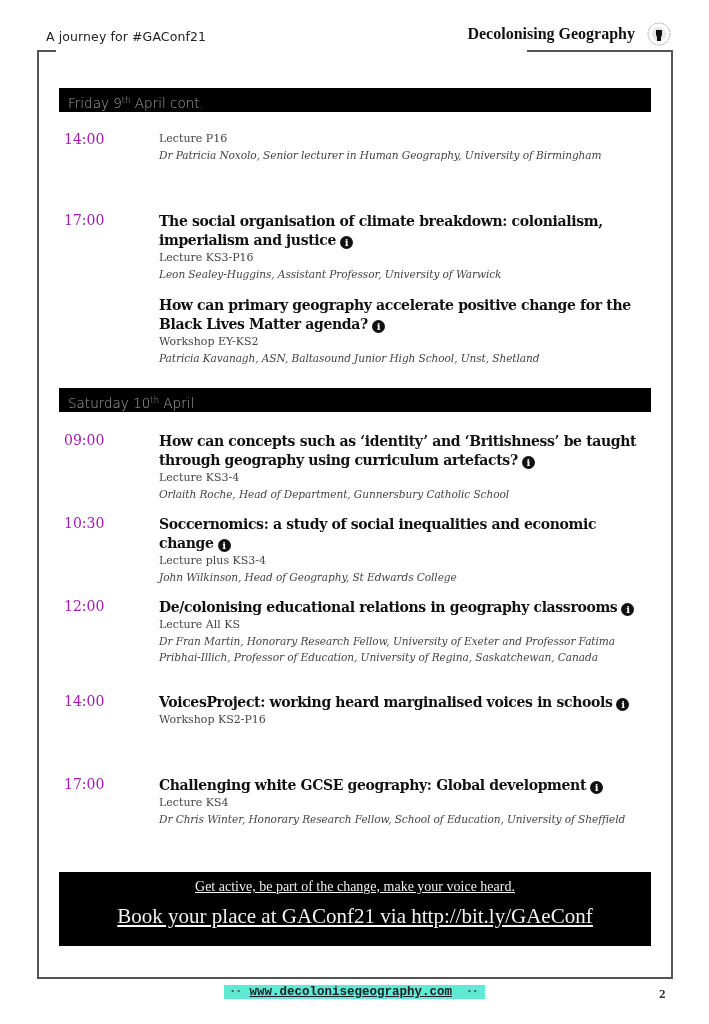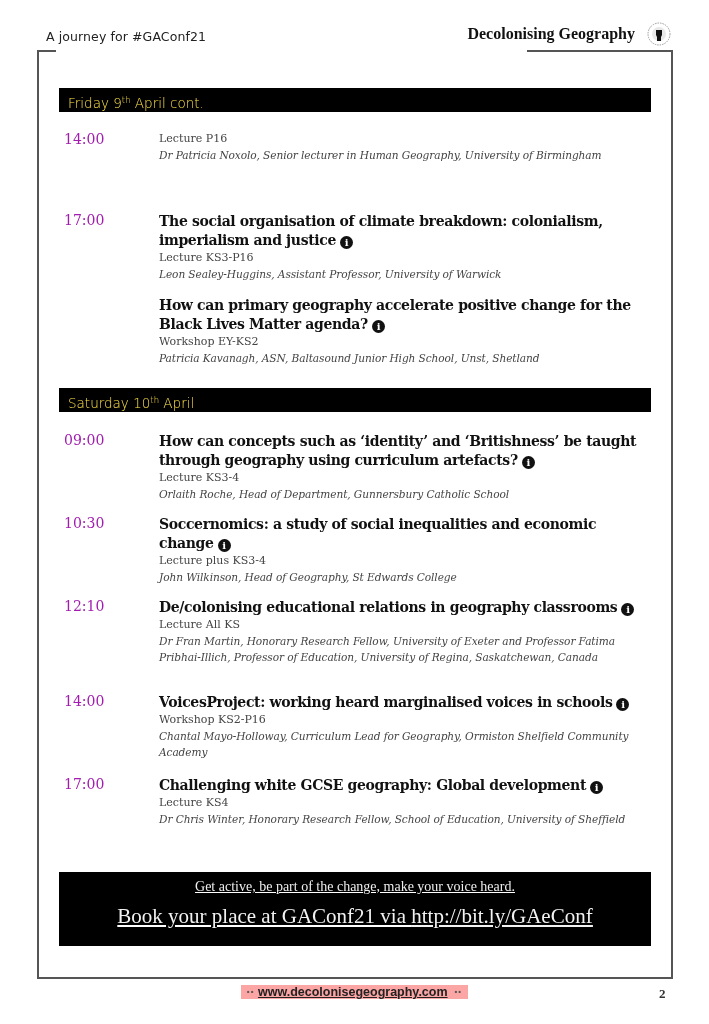--- a/index.html
+++ b/index.html
@@ -6,40 +6,40 @@
   body { width: 709px; height: 1024px; position: relative; overflow: hidden; color: #111; }
   .sans { font-family: "DejaVu Sans", sans-serif; }
 
   #header-left { position: absolute; left: 46px; top: 29px; font-size: 12.5px; color: #222; letter-spacing: 0.1px; }
   #header-right { position: absolute; right: 38px; top: 22px; display: flex; align-items: center; gap: 12px; }
   #brand-title { font-family: "Liberation Serif", serif; font-weight: bold; font-size: 16px; color: #111; }
   #logo { width: 24px; height: 24px; }
 
   .frame-line { position: absolute; background: #555; }
 
-  .day-bar { position: absolute; left: 59px; width: 592px; height: 24px; background: #000; color: #fde047;
+  .day-bar { position: absolute; left: 59px; width: 592px; height: 24px; background: #000; color: #a3a3a3;
              font-family: "DejaVu Sans", sans-serif; font-size: 13.5px; line-height: 24px; padding-left: 9px; box-sizing: border-box; font-weight: 300; }
   .day-bar sup { font-size: 8.5px; vertical-align: 5px; }
 
   .session { position: absolute; left: 64px; width: 590px; }
   .time { position: absolute; left: 0; top: 0; font-family: "DejaVu Serif", serif; font-size: 14px; color: #a21caf; }
   .content { position: absolute; left: 95px; top: 0; width: 490px; }
   .title { font-family: "DejaVu Serif", serif; font-weight: bold; font-size: 14px; line-height: 19px; color: #111; letter-spacing: -0.35px; }
   .info-icon { display: inline-block; width: 13px; height: 13px; border-radius: 50%; background: #111; color: #fff;
                font-family: "DejaVu Serif", serif; font-weight: bold; font-size: 10px; line-height: 13px; text-align: center; vertical-align: -1px; margin-left: 4px; }
   .type { font-family: "DejaVu Serif", serif; font-size: 11px; line-height: 16px; color: #444; }
   .speaker { font-family: "DejaVu Serif", serif; font-style: italic; font-size: 10.6px; line-height: 16px; color: #444; letter-spacing: -0.1px; }
 
   #cta { position: absolute; left: 59px; top: 872px; width: 592px; height: 74px; background: #000; color: #fff; text-align: center; text-decoration: underline; }
   #cta-line1 { font-family: "Liberation Serif", serif; font-size: 14px; margin-top: 7px; color: #eee; }
   #cta-line2 { font-family: "Liberation Serif", serif; font-size: 21px; margin-top: 9px; color: #f2f2f2; }
   #cta-link { color: #f2f2f2; text-decoration: underline; }
 
   #footer-url-wrap { position: absolute; left: 0; width: 709px; top: 969px; text-align: center; }
-  #footer-url-box { display: inline-block; background: #fca5a5; padding: 0 6px; font-family: Liberation Sans, sans-serif; font-size: 12.5px; font-weight: bold; color: #222; margin-top: 16px; }
+  #footer-url-box { display: inline-block; background: #5eead4; padding: 0 6px; font-family: Liberation Mono, monospace; font-size: 12.5px; font-weight: bold; color: #222; margin-top: 16px; }
   #footer-url { text-decoration: underline; color: #222; }
   .dots { font-size: 8px; color: #555; letter-spacing: 1px; vertical-align: 2px; }
   #page-number { position: absolute; left: 659px; top: 986px; font-family: "Liberation Serif", serif; font-weight: bold; font-size: 13px; color: #333; }
 </style>
 </head>
 <body>
 
 <div id="header-left" class="sans">A journey for #GAConf21</div>
 <div id="header-right">
   <span id="brand-title">Decolonising Geography</span>
@@ -102,34 +102,33 @@
 <div class="session" style="top:515px;">
   <div class="time">10:30</div>
   <div class="content">
     <div class="title"><span>Soccernomics: a study of social inequalities and economic change</span><span class="info-icon">i</span></div>
     <div class="type">Lecture plus KS3-4</div>
     <div class="speaker">John Wilkinson, Head of Geography, St Edwards College</div>
   </div>
 </div>
 
 <div class="session" style="top:598px;">
-  <div class="time">12:10</div>
+  <div class="time">12:00</div>
   <div class="content">
     <div class="title"><span>De/colonising educational relations in geography classrooms</span><span class="info-icon">i</span></div>
     <div class="type">Lecture All KS</div>
     <div class="speaker">Dr Fran Martin, Honorary Research Fellow, University of Exeter and Professor Fatima Pribhai-Illich, Professor of Education, University of Regina, Saskatchewan, Canada</div>
   </div>
 </div>
 
 <div class="session" style="top:693px;">
   <div class="time">14:00</div>
   <div class="content">
     <div class="title"><span>VoicesProject: working heard marginalised voices in schools</span><span class="info-icon">i</span></div>
     <div class="type">Workshop KS2-P16</div>
-    <div class="speaker">Chantal Mayo-Holloway, Curriculum Lead for Geography, Ormiston Shelfield Community Academy</div>
   </div>
 </div>
 
 <div class="session" style="top:776px;">
   <div class="time">17:00</div>
   <div class="content">
     <div class="title"><span>Challenging white GCSE geography: Global development</span><span class="info-icon">i</span></div>
     <div class="type">Lecture KS4</div>
     <div class="speaker">Dr Chris Winter, Honorary Research Fellow, School of Education, University of Sheffield</div>
   </div>

